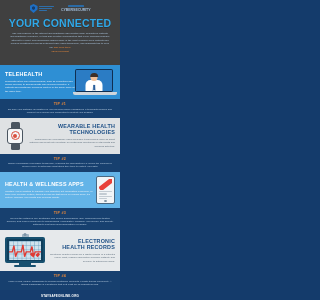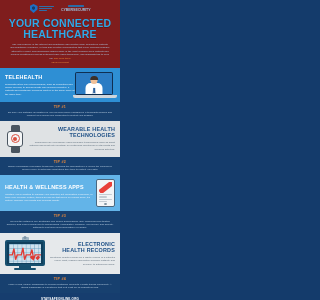--- a/index.html
+++ b/index.html
@@ -4,21 +4,21 @@
 <style>
   * { margin:0; padding:0; box-sizing:border-box; }
   body {
     width:120px; height:300px;
     font-family:"Liberation Sans", sans-serif;
     background:#143b6b; overflow:hidden;
   }
   .page { width:120px; height:300px; position:relative; }
 
   
-  .header { background:#7f1d1d; padding:3px 4px 4px; }
+  .header { background:#404040; padding:3px 4px 12px; }
   .logos { display:flex; justify-content:center; align-items:center; gap:7px; height:11px; }
   .logo-a { display:flex; align-items:center; gap:1.5px; }
   .shield {
     width:8px; height:9px; background:#1e6fc4;
     clip-path:polygon(50% 0,100% 22%,100% 62%,50% 100%,0 62%,0 22%);
     position:relative;
   }
   .shield::after{
     content:""; position:absolute; left:2.2px; top:2.2px;
     width:3.6px; height:3.8px; background:#163d6e;
@@ -142,21 +142,20 @@
           </div>
       </div>
       <div class="logo-b">
         <div class="top"></div>
         <div class="main">CYBERSECURITY</div>
       </div>
     </div>
 
     <div class="title">
       <div>YOUR CONNECTED</div>
-      <div>HEALTHCARE</div>
     </div>
 
     <div class="intro">
       <span>The convergence of the internet and healthcare has created many benefits for patients and healthcare providers, yet has also created vulnerabilities that cyber criminals regularly attempt to exploit. This infographic shares some of the most common ways patients and medical practitioners access networks today using technology, and highlights tips to keep you</span>
       <a href="#">safe from them.</a>
       <span class="ctr">#BeCyberSmart</span>
     </div>
   </div>
 
   <div class="sec dark">

